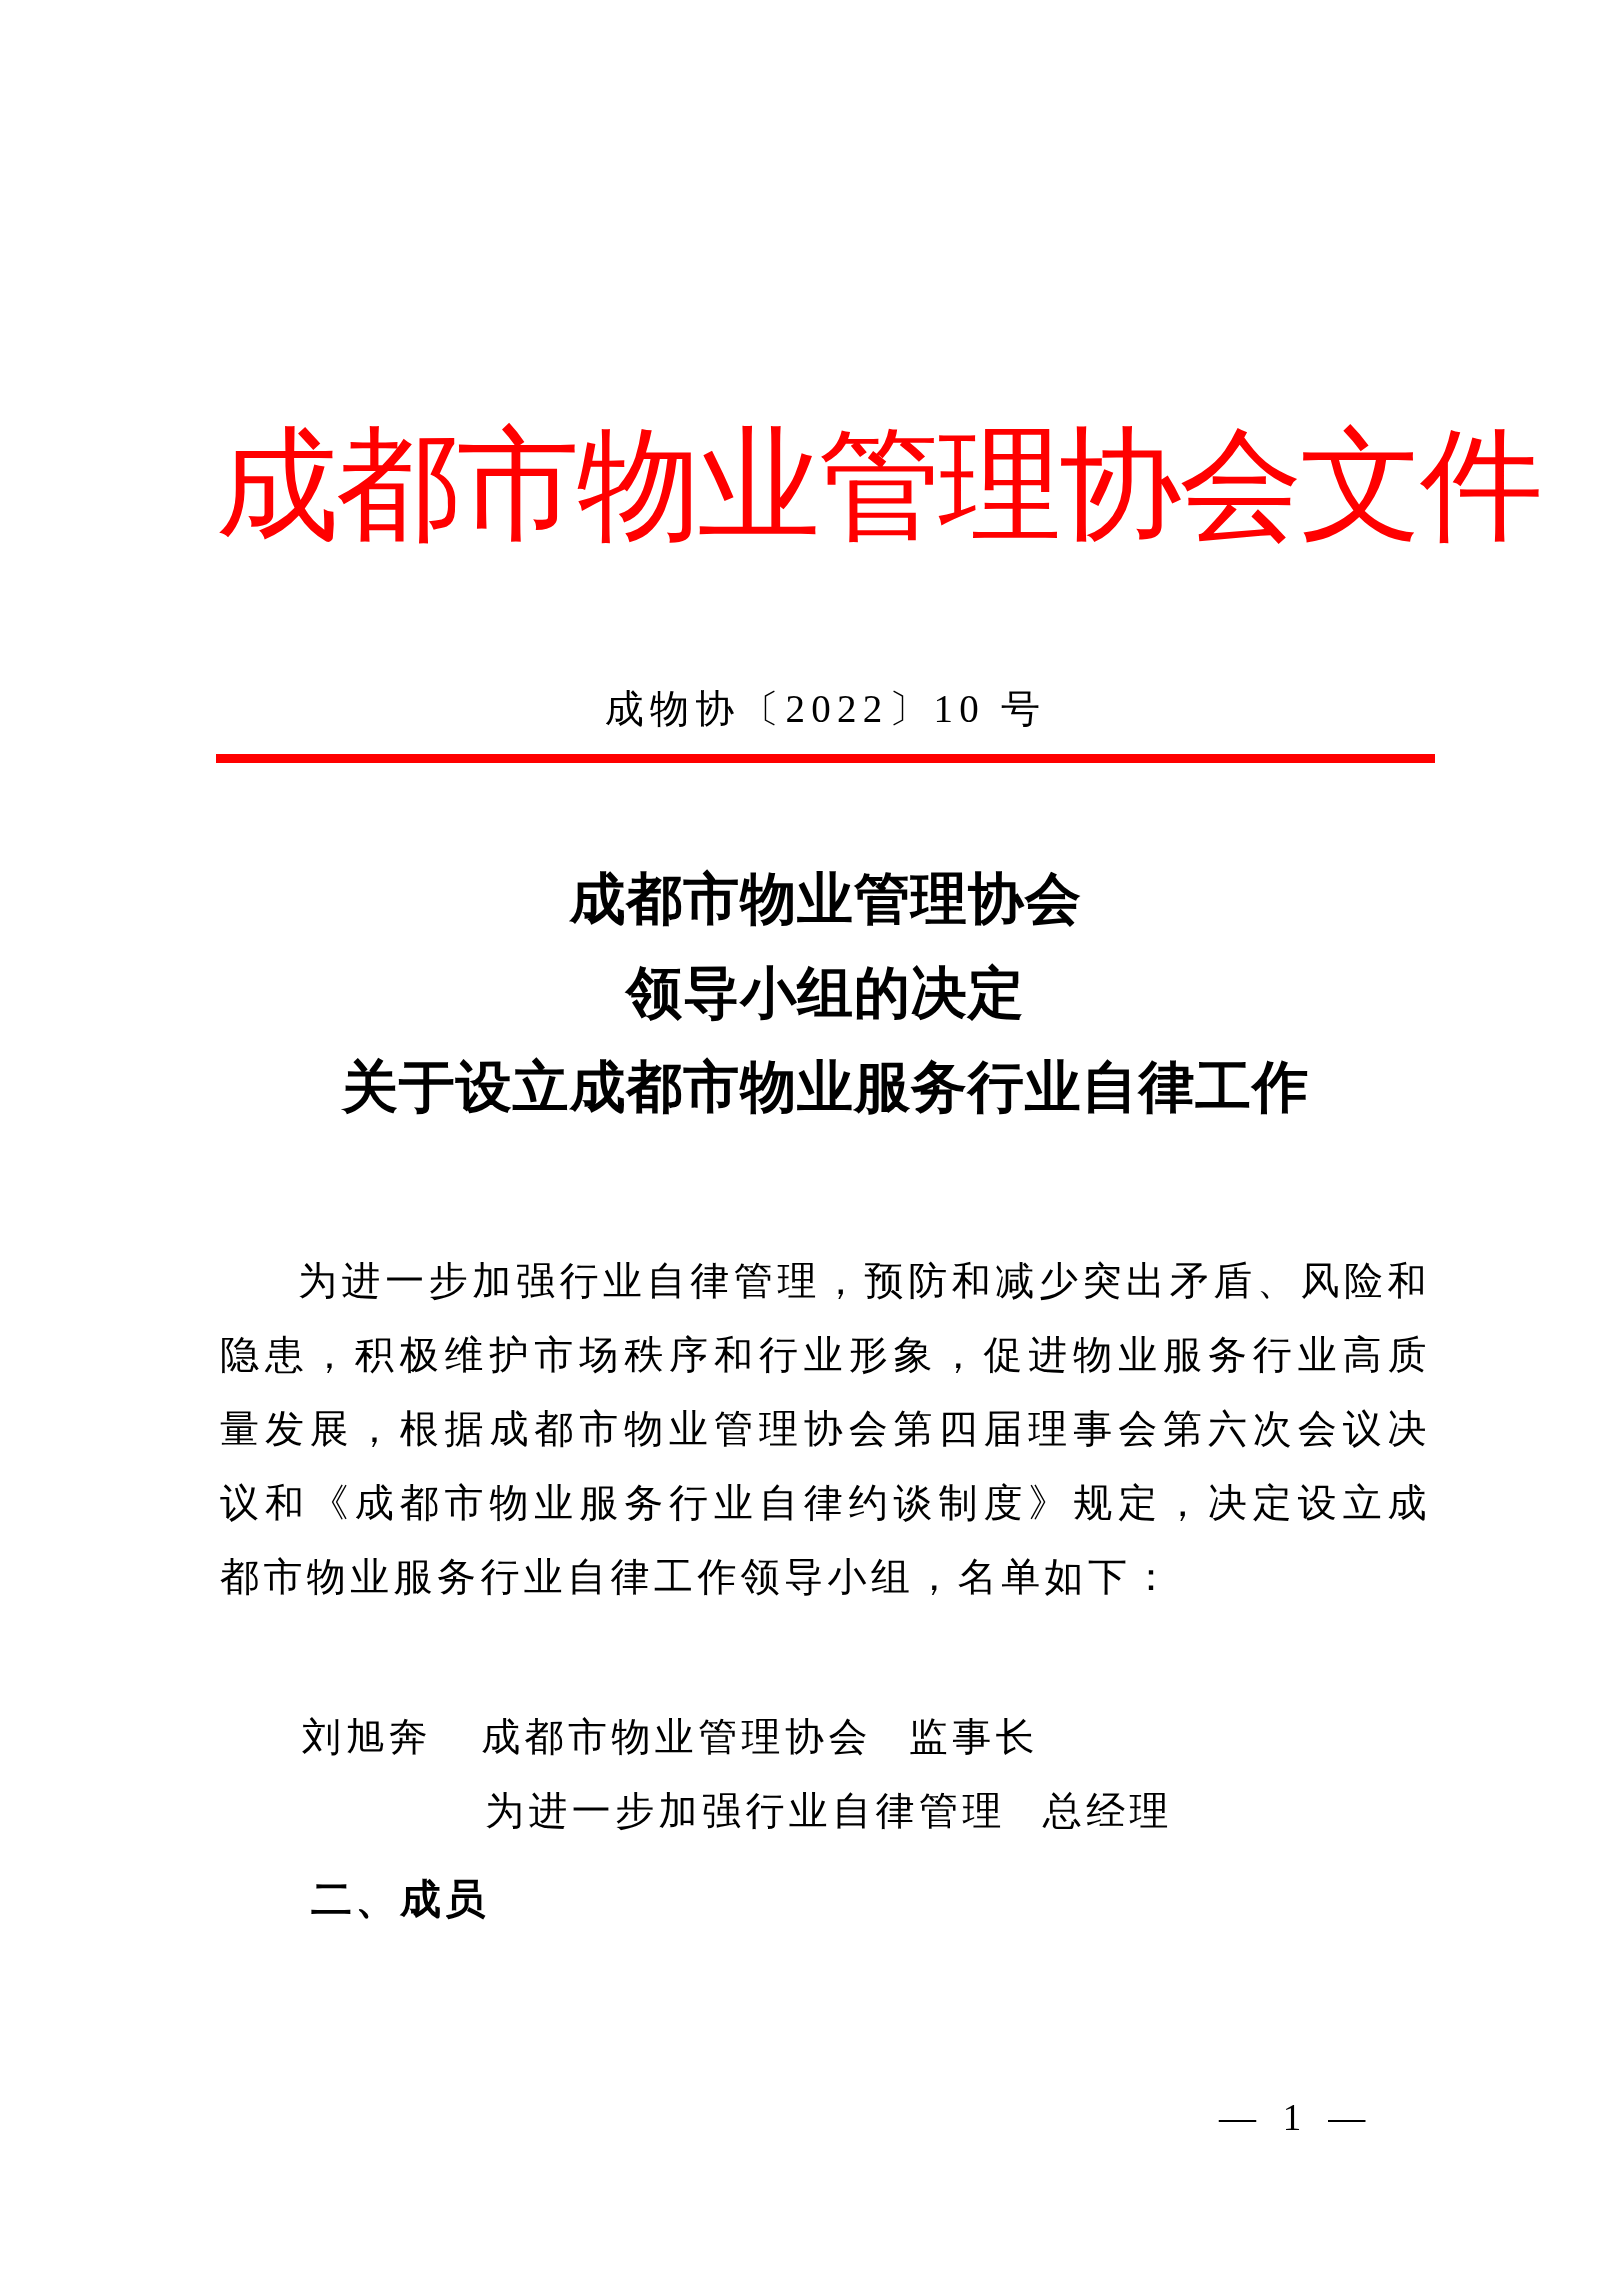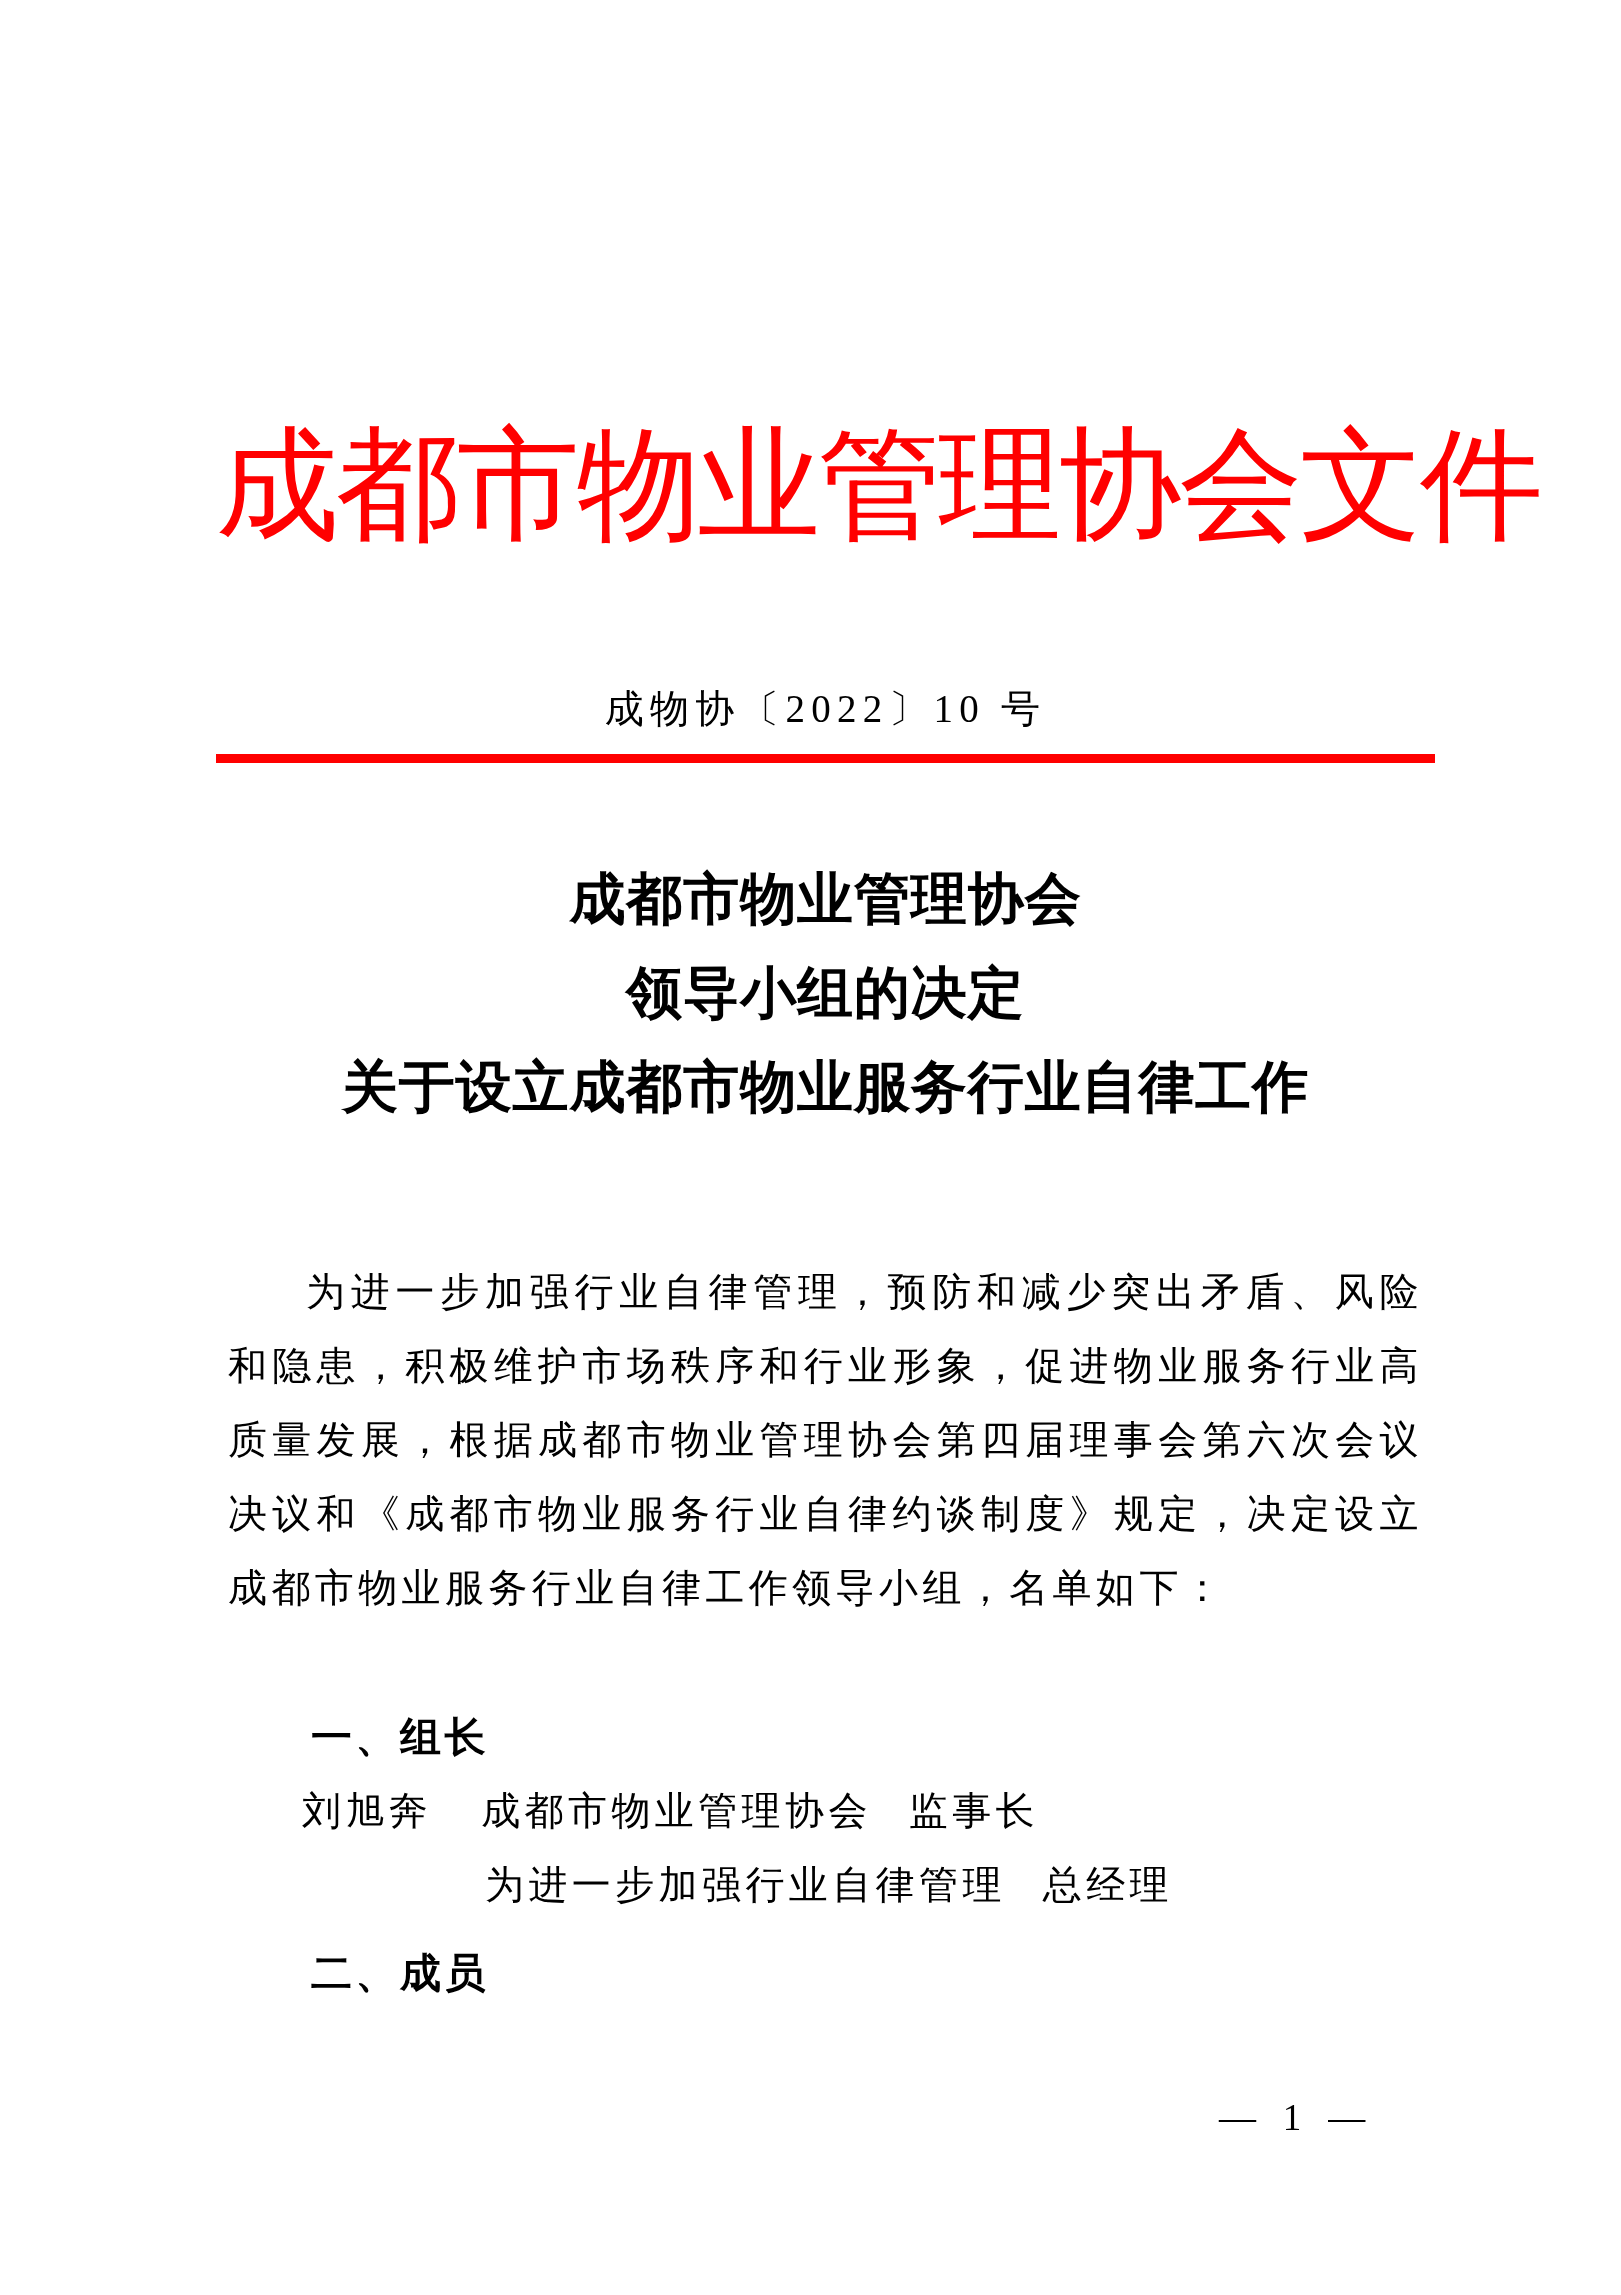--- a/index.html
+++ b/index.html
@@ -46,21 +46,22 @@
   .body-text {
     position:absolute; left:216px; top:1243px; width:1219px;
     font-size:39px; line-height:74px;
     letter-spacing:4.4px;
   }
   .salutation { text-align:left; }
   .para {
     text-align:justify;
     text-justify:inter-ideograph;
     text-indent:2em;
-    margin:12px;
+    margin:4px;
+    font-family:Liberation Mono, monospace;
   }
   
   .roster {
     position:absolute; left:216px; top:1700px; width:1219px;
     font-size:39px; line-height:74px;
     letter-spacing:4.4px;
   }
   .roster-heading {
     font-family:"Liberation Sans", sans-serif;
     font-weight:bold;
@@ -97,21 +98,20 @@
     <span class="t-line">成都市物业管理协会</span>
     <span class="t-line">领导小组的决定</span>
     <span class="t-line">关于设立成都市物业服务行业自律工作</span>
   </div>
 
   <div class="body-text">
     <p class="para">为进一步加强行业自律管理，预防和减少突出矛盾、风险和隐患，积极维护市场秩序和行业形象，促进物业服务行业高质量发展，根据成都市物业管理协会第四届理事会第六次会议决议和《成都市物业服务行业自律约谈制度》规定，决定设立成都市物业服务行业自律工作领导小组，名单如下：</p>
   </div>
 
   <div class="roster">
-    <div class="roster-heading">一、组长</div>
     <div class="member-line">
       <span class="name">刘旭奔</span><span class="org">成都市物业管理协会</span><span class="role">监事长</span>
     </div>
     <div class="member-line2">
       <span class="org2">为进一步加强行业自律管理</span><span class="role">总经理</span>
     </div>
     <div class="roster-heading second">二、成员</div>
   </div>
 
   <div class="page-num">— 1 —</div>

